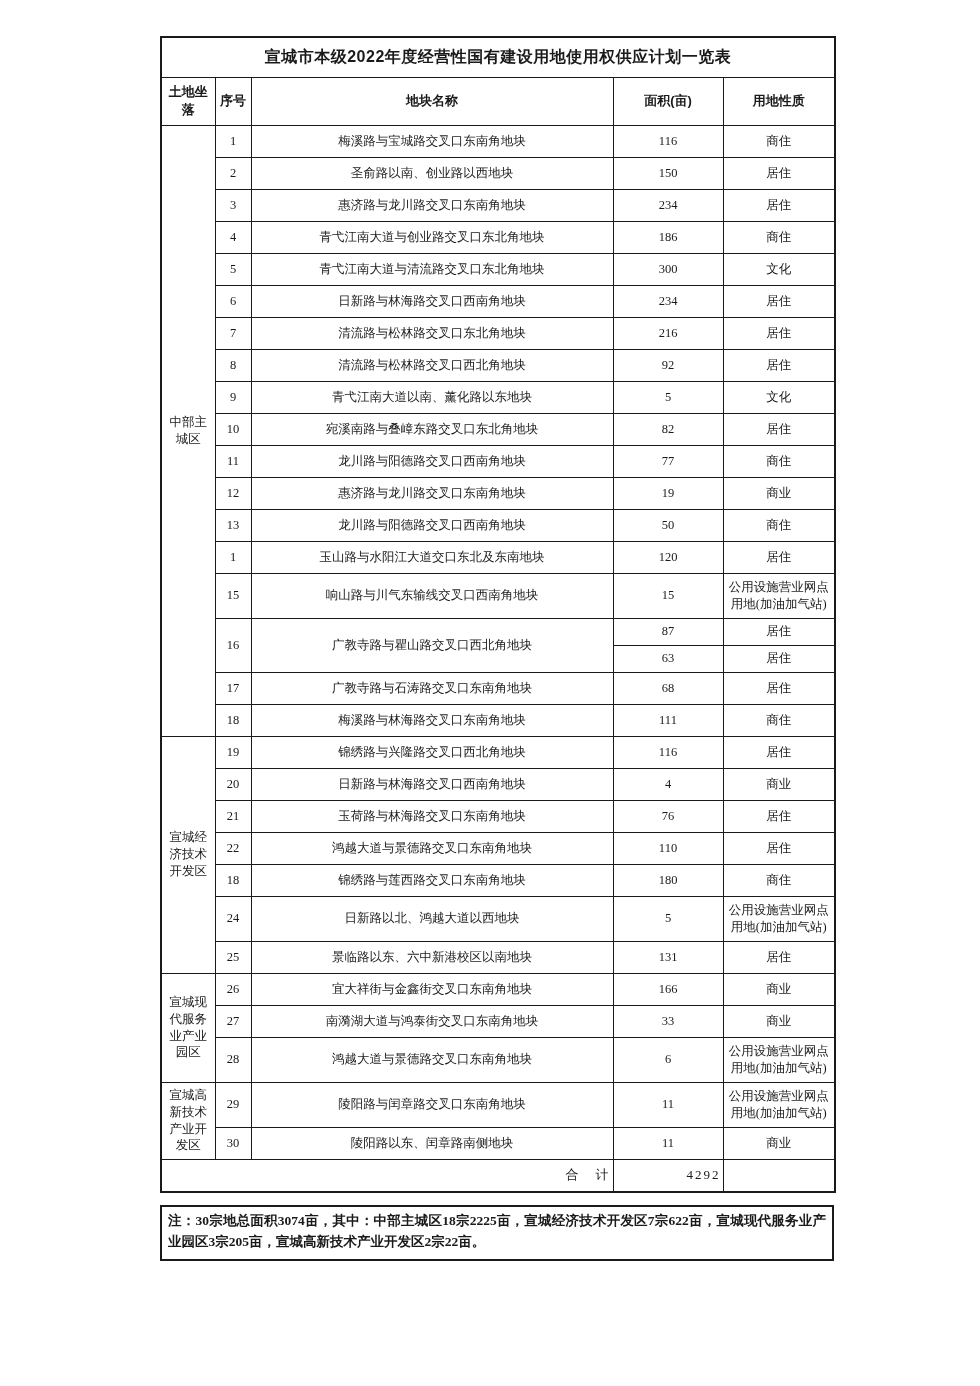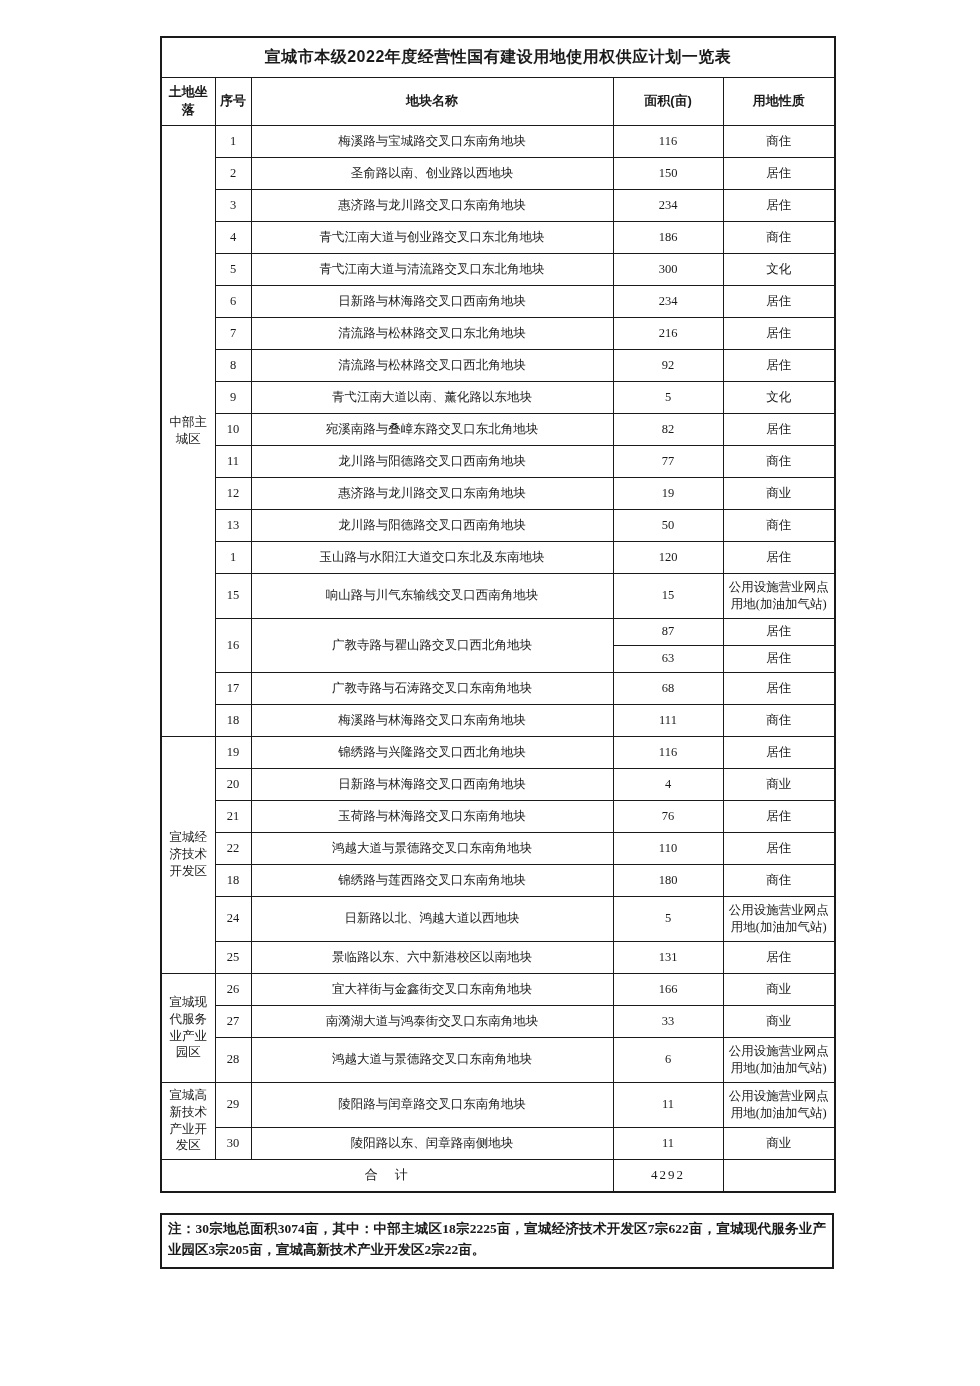--- a/index.html
+++ b/index.html
@@ -37,27 +37,27 @@
   tr.header-row th {
     height: 48px;
     font-family: "Liberation Sans", "DejaVu Sans", sans-serif;
     font-weight: bold;
     font-size: 13px;
   }
   tr.r-norm  { height: 32px; }
   tr.r-tall  { height: 45px; }
   tr.r-sub   { height: 27px; }
   tr.total-row { height: 33px; }
-  tr.total-row td { font-size: 13px; letter-spacing: 2px; }
+  tr.total-row td { font-size: 13px; letter-spacing: 2px; text-align: right; }
 
   td.c-region { font-size: 12px; line-height: 1.45; padding: 1px 3px; }
   td.c-use    { font-size: 12px; padding: 1px 3px; }
 
   .note-box {
-    margin-top: 20px;
+    margin-top: 12px;
     border: 2px solid #1a1a1a;
     padding: 4px 6px 6px 6px;
     font-weight: bold;
     font-size: 13.5px;
     line-height: 1.55;
     text-align: left;
     text-align: justify;
   }
 </style>
 </head>

